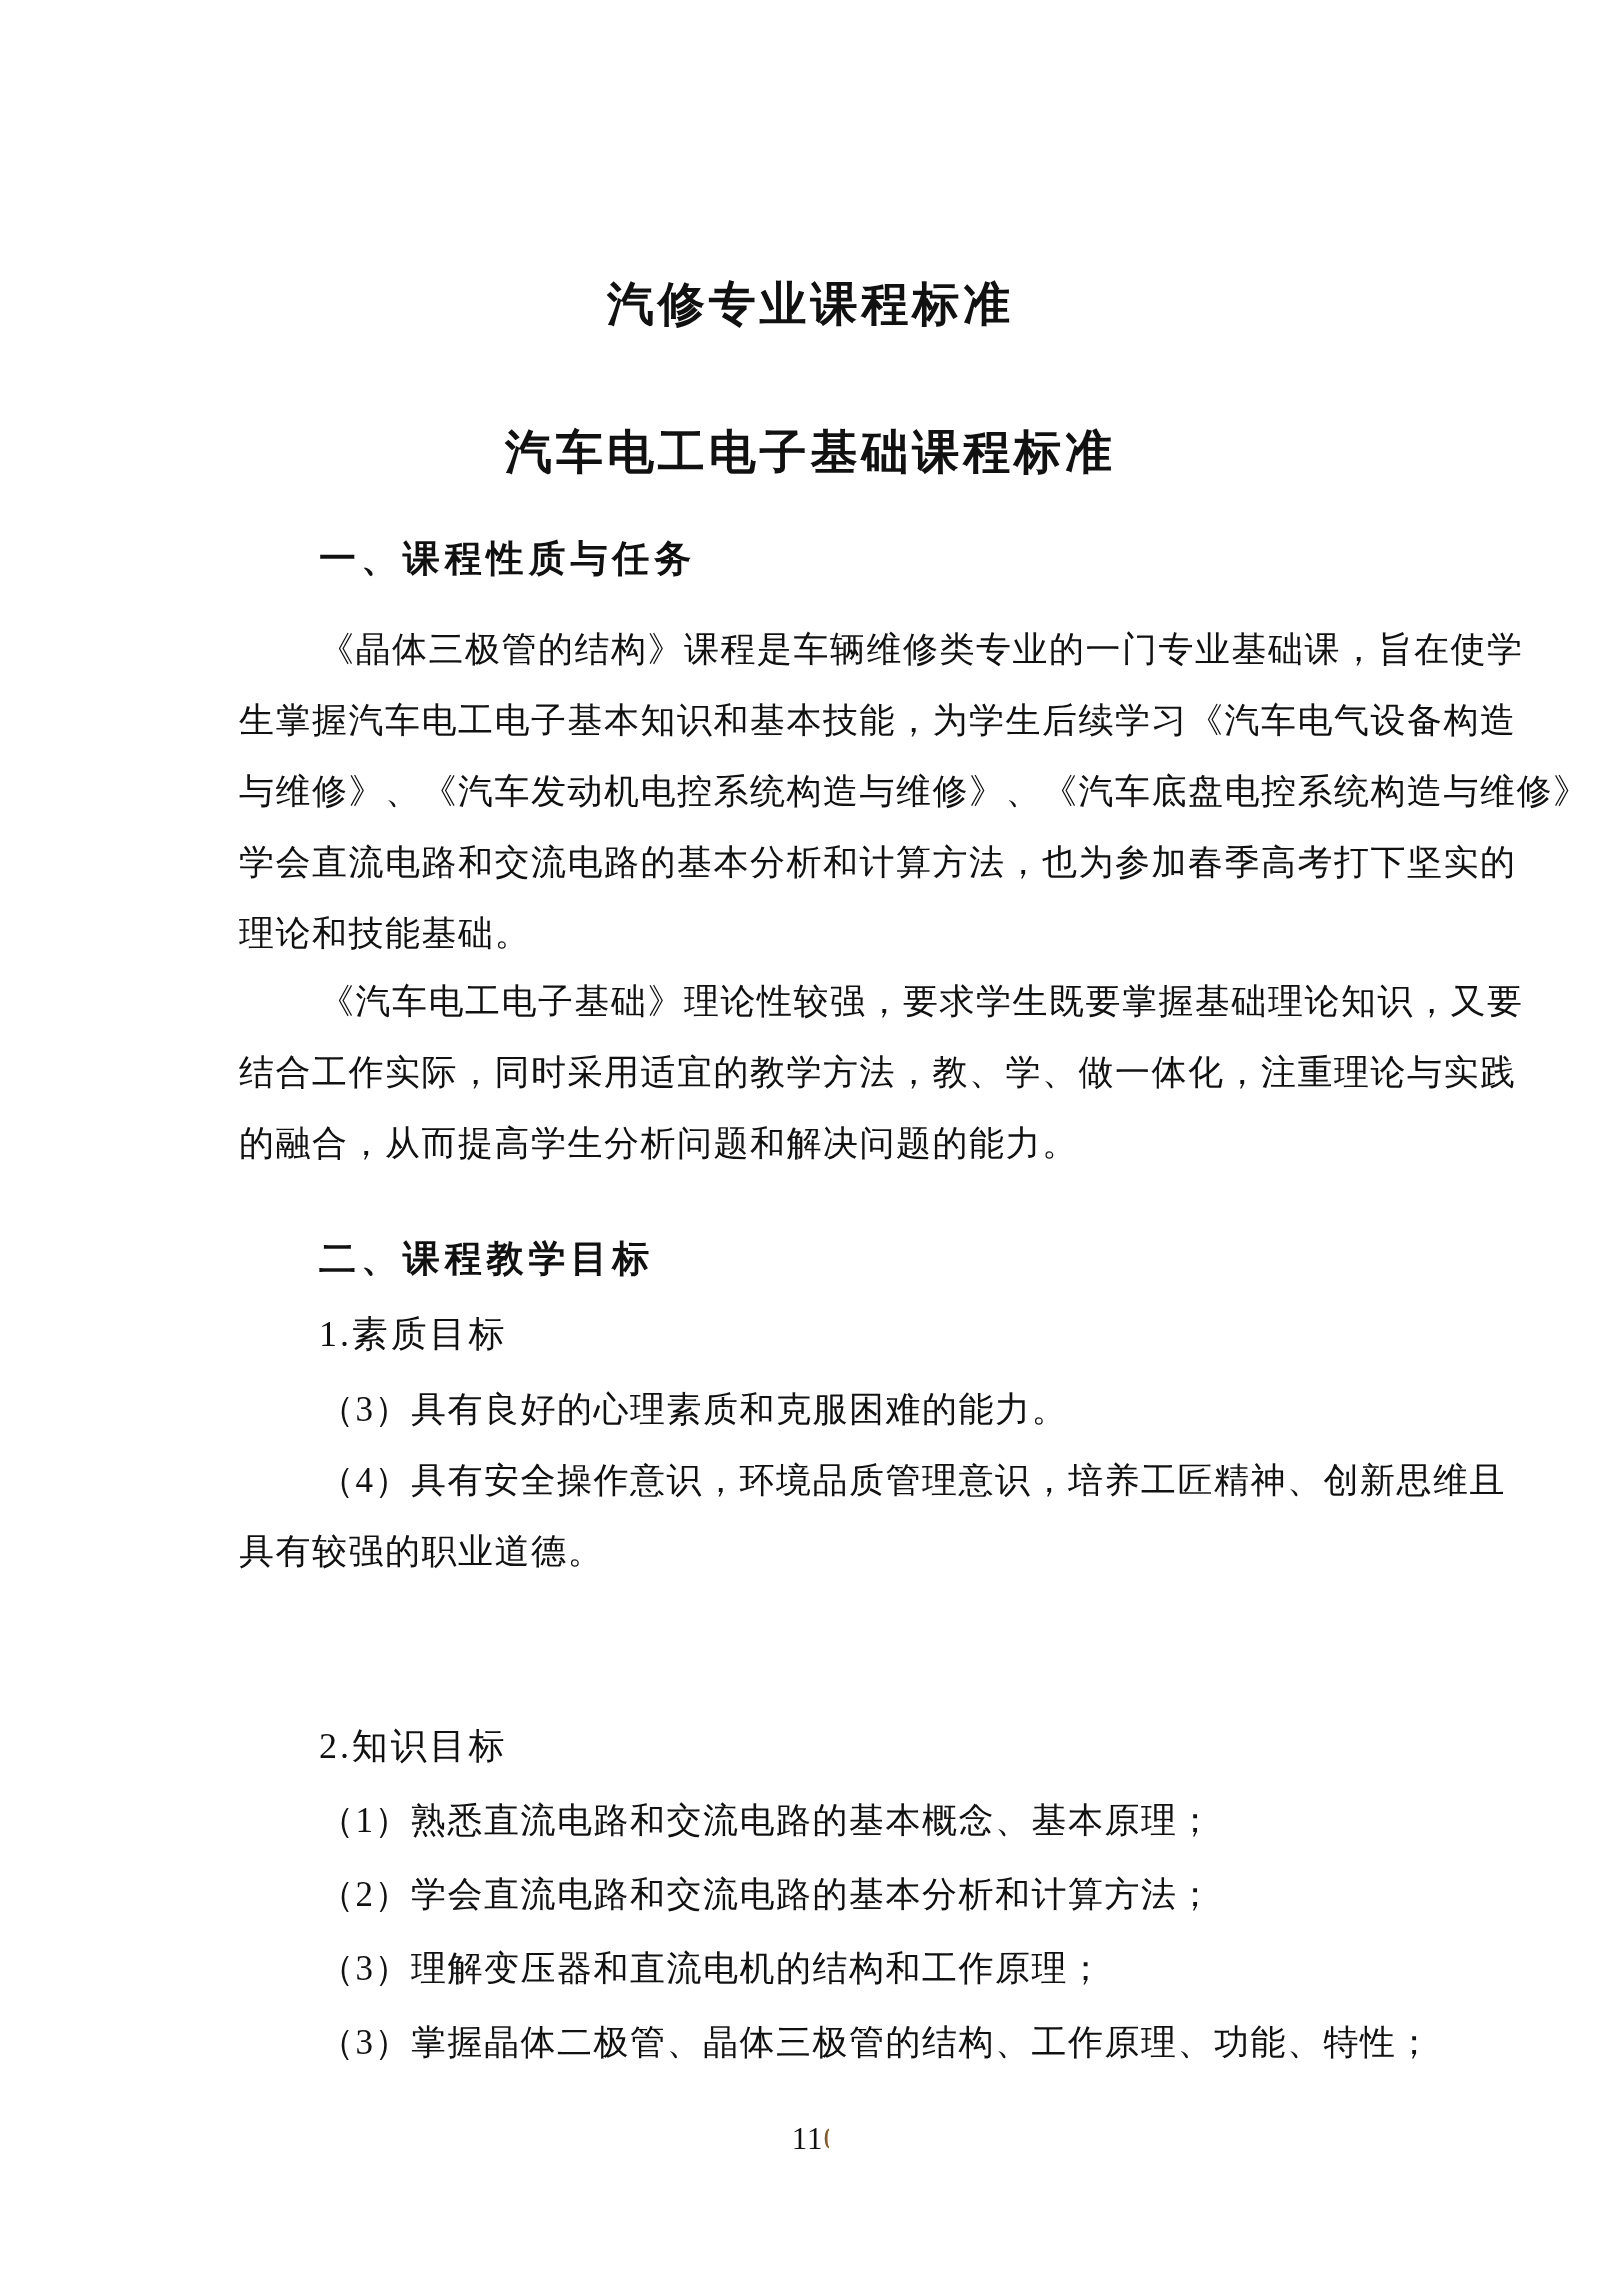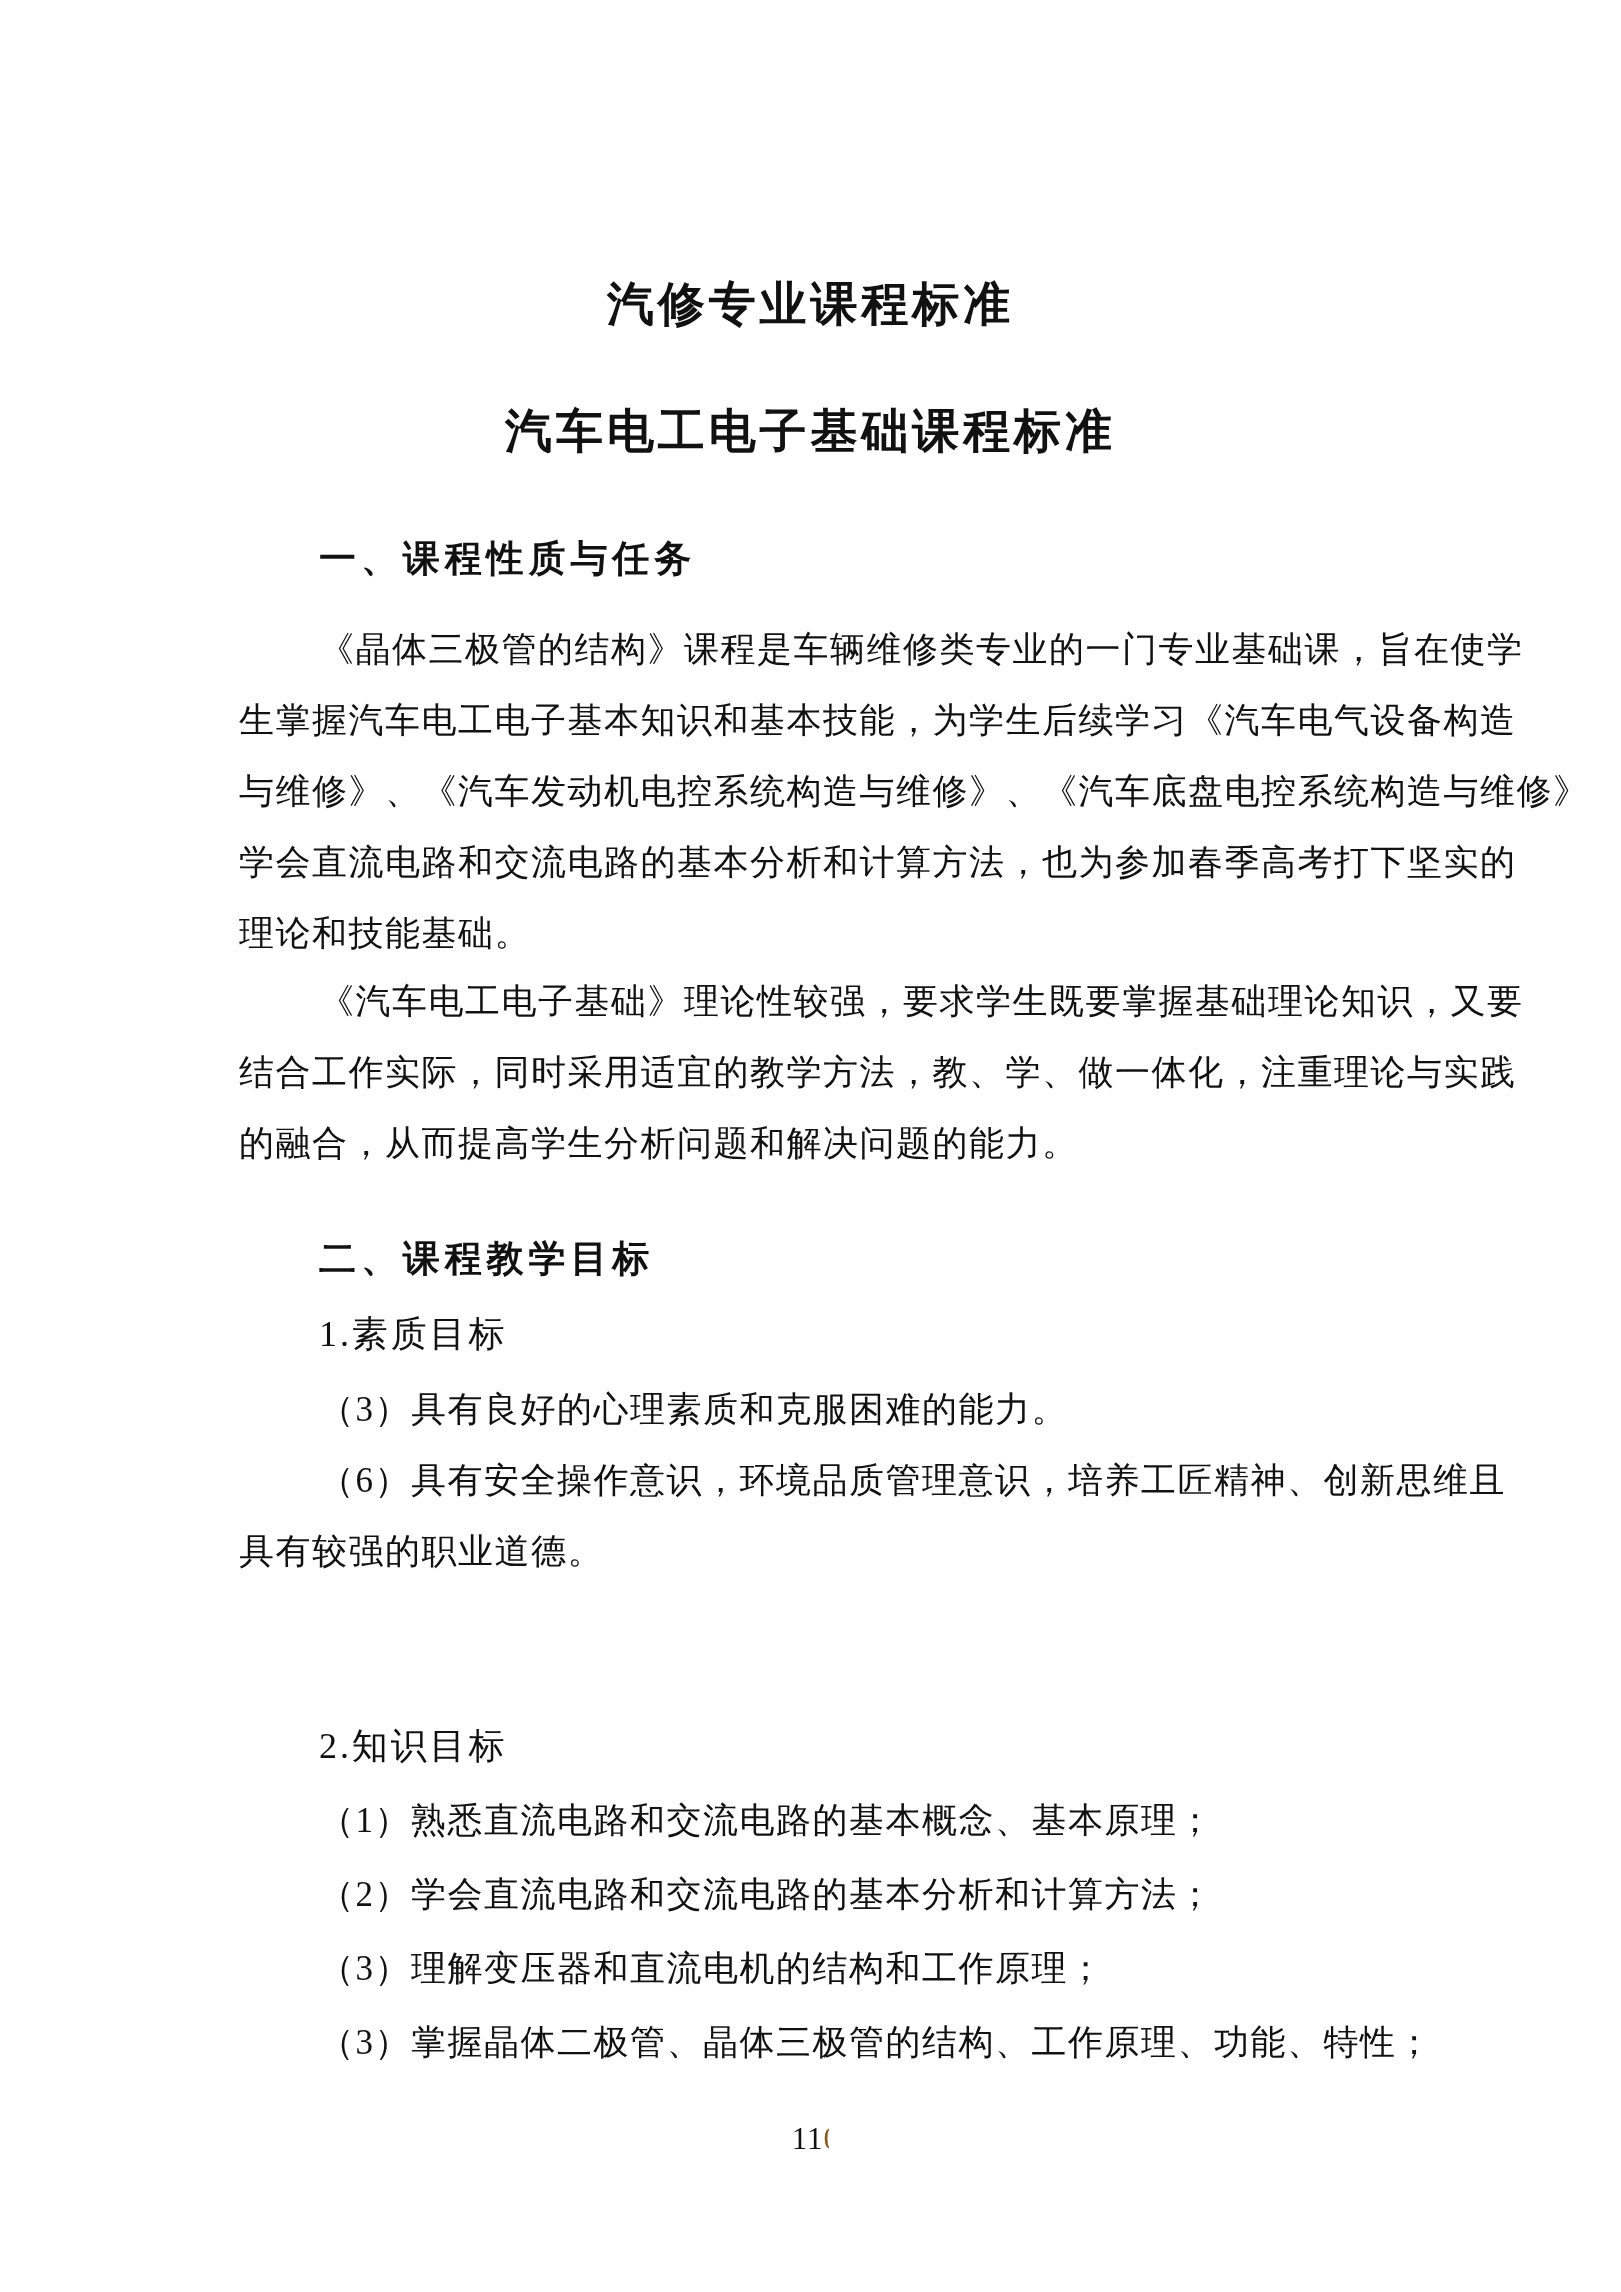--- a/index.html
+++ b/index.html
@@ -61,21 +61,21 @@
     color:#8a5a22;
   }
 </style>
 </head>
 <body>
 
 <div class="page">
 
   <div class="block doc-title" style="top:277px">汽修专业课程标准</div>
 
-  <div class="block doc-title" style="top:404px">汽车电工电子基础课程标准</div>
+  <div class="block doc-title" style="top:425px">汽车电工电子基础课程标准</div>
 
   <div class="block sec-heading" style="top:537px">一、课程性质与任务</div>
 
   <div class="block" style="top:614px">
     <div class="ln ind">《晶体三极管的结构》课程是车辆维修类专业的一门专业基础课，旨在使学</div>
     <div class="ln">生掌握汽车电工电子基本知识和基本技能，为学生后续学习《汽车电气设备构造</div>
     <div class="ln">与维修》、《汽车发动机电控系统构造与维修》、《汽车底盘电控系统构造与维修》</div>
     <div class="ln">学会直流电路和交流电路的基本分析和计算方法，也为参加春季高考打下坚实的</div>
     <div class="ln">理论和技能基础。</div>
   </div>
@@ -85,21 +85,21 @@
     <div class="ln">结合工作实际，同时采用适宜的教学方法，教、学、做一体化，注重理论与实践</div>
     <div class="ln">的融合，从而提高学生分析问题和解决问题的能力。</div>
   </div>
 
   <div class="block sec-heading" style="top:1237px">二、课程教学目标</div>
 
   <div class="block sub-heading" style="top:1313px">1.素质目标</div>
 
   <div class="block" style="top:1374px">
     <div class="ln ind">（3）具有良好的心理素质和克服困难的能力。</div>
-    <div class="ln ind">（6）具有安全操作意识，环境品质管理意识，培养工匠精神、创新思维且</div>
+    <div class="ln ind">（4）具有安全操作意识，环境品质管理意识，培养工匠精神、创新思维且</div>
     <div class="ln">具有较强的职业道德。</div>
   </div>
 
   <div class="block sub-heading" style="top:1725px">2.知识目标</div>
 
   <div class="block list76" style="top:1784px">
     <div class="ln ind">（1）熟悉直流电路和交流电路的基本概念、基本原理；</div>
     <div class="ln ind">（2）学会直流电路和交流电路的基本分析和计算方法；</div>
     <div class="ln ind">（3）理解变压器和直流电机的结构和工作原理；</div>
     <div class="ln ind">（3）掌握晶体二极管、晶体三极管的结构、工作原理、功能、特性；</div>

